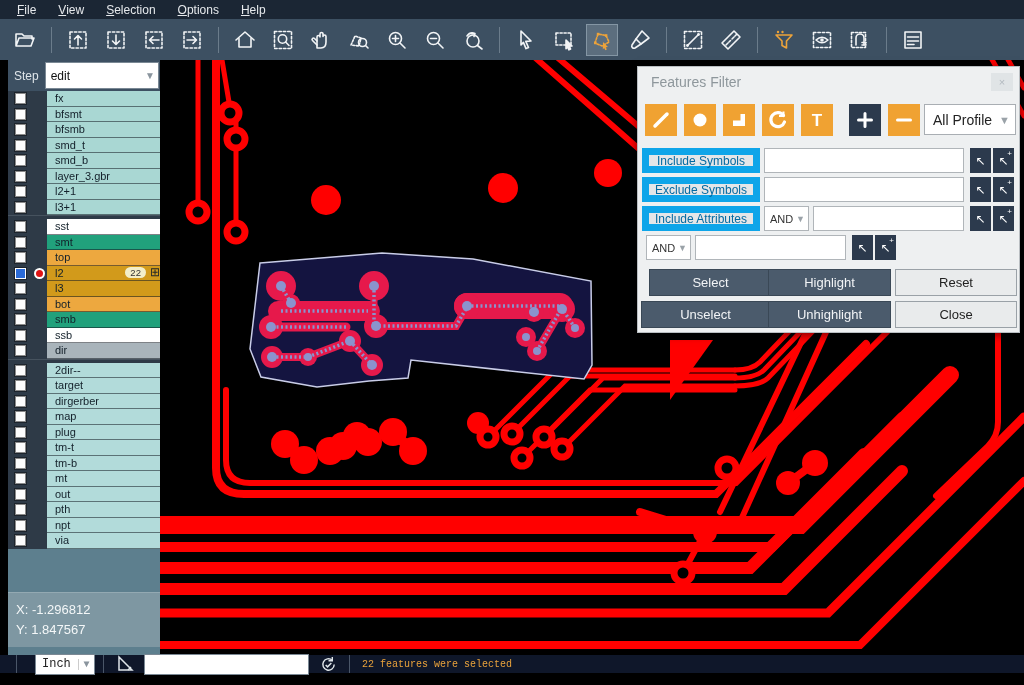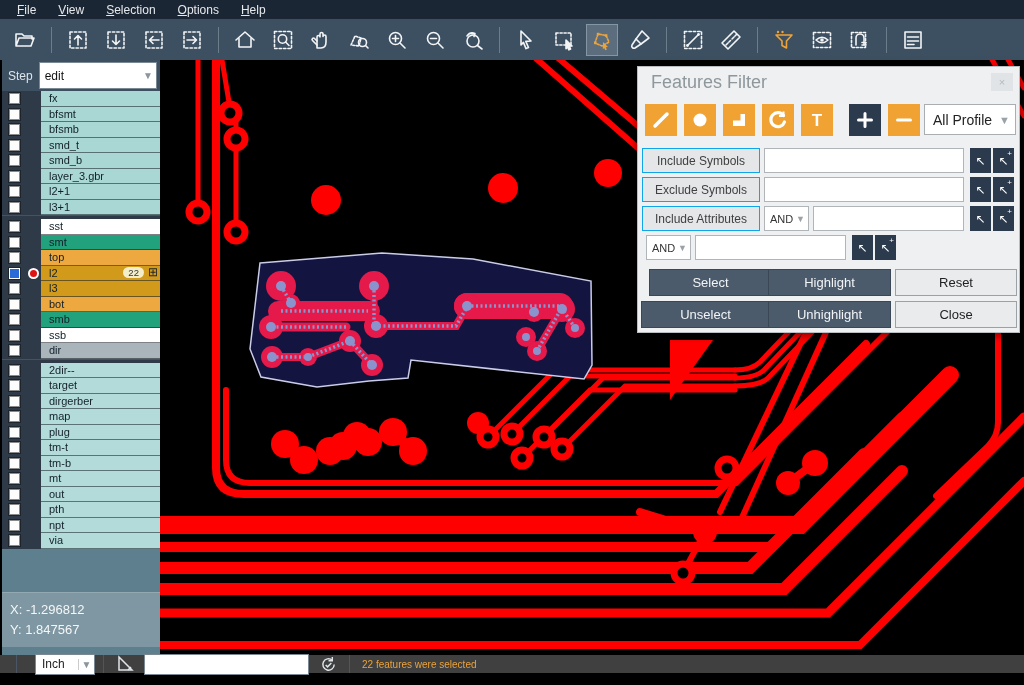--- a/index.html
+++ b/index.html
@@ -17,22 +17,22 @@
   .toolbar { position:absolute; left:0; top:19px; width:1024px; height:41px;
              background:#3d5062; display:flex; align-items:center; padding-left:6px; }
   .tbtn { width:32px; height:32px; margin:0 3px; border:1px solid transparent; background:transparent;
           display:flex; align-items:center; justify-content:center; color:#f2f4f6; }
   .tbtn svg { width:24px; height:24px; }
   .tbtn.accent { color:#eda33a; }
   .tbtn.active { background:#5c6e7e; border-color:#8496a4; }
   .tsep { width:1px; height:26px; background:#6b7c8b; margin:0 7px; }
 
   
-  .sidebar { position:absolute; left:2px; top:60px; width:160px; height:595px;
-             background:#5d7f8e; border-right:1px solid #bef264; }
+  .sidebar { position:absolute; left:8px; top:60px; width:160px; height:595px;
+             background:#5d7f8e; border-right:5px solid #bef264; }
   .stepbar { height:31px; background:#3d5062; display:flex; align-items:center; padding:0 4px; }
   .steplabel { color:#dfe5e9; font-size:12px; margin:0 6px 0 2px; }
   .stepselect { flex:1; height:27px; background:#fff; border:1px solid #7a8894; display:flex;
                 align-items:center; font-size:12px; color:#111; padding-left:5px; position:relative; }
   .stepselect .chev { position:absolute; right:3px; color:#8a959e; font-size:10px; }
   .layers { background:#2e3a47; }
   .lrow { display:flex; align-items:stretch; height:15.5px; }
   .cbcol { width:24px; display:flex; align-items:center; justify-content:center; background:#2e3a47; }
   .cb { width:11px; height:11px; background:#fdfdfd; border:1px solid #8a8a8a; outline:1px solid #1d242c; }
   .cb.checked { background:#2b6bd8; border:1px solid #fff; }
@@ -48,50 +48,50 @@
   .coords { background:#7e97a2; border-top:1px solid #93a9b2; padding:7px 0 0 8px; height:55px; }
   .coords div { color:#f4f7f8; font-size:13px; line-height:20px; }
 
   
   .canvas { position:absolute; left:160px; top:60px; width:864px; height:595px; background:#000; overflow:hidden; }
 
   
   .dialog { position:absolute; left:637px; top:66px; width:383px; height:267px;
             background:#eef0f1; border:1px solid #b9bec2; box-shadow:0 2px 8px rgba(0,0,0,.5); }
   .dtitle { height:30px; display:flex; align-items:center; }
-  .dtitle span { color:#8e979c; font-size:18px; margin-left:13px; }
+  .dtitle span { color:#8e979c; font-size:14px; margin-left:13px; }
   .dclose { position:absolute; top:6px; right:6px; width:22px; height:18px; background:#e0e4e6;
             color:#b3bac0; font-size:11px; display:flex; align-items:center; justify-content:center; }
   .dtools { position:absolute; left:7px; top:37px; display:flex; }
   .dtool { width:32px; height:32px; margin-right:7px; display:flex; align-items:center; justify-content:center; }
   .dtool.orange { background:#f0a232; }
   .dtool.dark { background:#2c3a4d; margin-left:9px; }
   .dtool svg { width:22px; height:22px; }
   .profile { position:absolute; left:286px; top:37px; width:92px; height:31px; background:#fff;
              border:1px solid #a9aeb3; display:flex; align-items:center; font-size:14px; color:#222;
              padding-left:8px; }
   .profile .chev { margin-left:auto; margin-right:5px; color:#9aa2a8; font-size:11px; }
   .drow { position:absolute; left:4px; height:25px; display:flex; }
-  .flabel { width:118px; height:25px; background:#e4e6e8; border:1px solid #0ea5e9; font-size:12px;
-            color:#404040; display:flex; align-items:center; justify-content:center; }
+  .flabel { width:118px; height:25px; background:#e4e6e8; border:7px solid #0ea5e9; font-size:12px;
+            color:#0369a1; display:flex; align-items:center; justify-content:center; }
   .ffield { height:25px; background:#fff; border:1px solid #b0b5b9; }
   .fand { width:45px; height:25px; background:#fff; border:1px solid #b0b5b9; font-size:11px; color:#333;
           display:flex; align-items:center; padding-left:5px; margin-left:4px; }
   .fand .chev { margin-left:auto; margin-right:3px; color:#9aa2a8; font-size:9px; }
   .farrows { display:flex; margin-left:4px; }
   .abtn { width:21px; height:25px; background:#2c3a4d; color:#fff; font-size:12px; margin-left:2px;
           display:flex; align-items:center; justify-content:center; position:relative; }
   .abtn .plus { position:absolute; top:1px; right:2px; font-size:8px; }
   .dbtn { position:absolute; height:27px; font-size:13px; display:flex; align-items:center; justify-content:center; }
   .dbtn.dark { background:#4b5b6c; color:#f2f4f6; border:1px solid #3a4856; }
   .dbtn.light { background:#e9ebec; color:#222; border:1px solid #9aa1a7; }
 
   
-  .statusbar { position:absolute; left:0; top:655px; width:1024px; height:18px; background:#404040;
-               display:flex; align-items:center; }
+  .statusbar { position:absolute; left:0; top:655px; width:1024px; height:18px; background:#0f172a;
+               display:flex; align-items:center;font-family:Liberation Mono, monospace; }
   .ssep { width:1px; height:18px; background:#4a5668; margin:0 8px; }
   .unit { width:60px; height:21px; background:#fff; border:1px solid #7a8894; display:flex; align-items:center;
           font-size:12px; color:#222; padding-left:6px; margin-left:10px; }
   .unit .chev { margin-left:auto; width:16px; text-align:center; color:#8a959e; font-size:10px; border-left:1px solid #ccc; }
   .sicon { color:#dfe5e9; display:flex; align-items:center; justify-content:center; width:26px; }
   .sinput { width:165px; height:21px; background:#fff; border:1px solid #7a8894; margin:0 6px; }
   .smsg { color:#e9a23b; font-size:10px; margin-left:4px; }
 </style>
 </head>
 <body>

